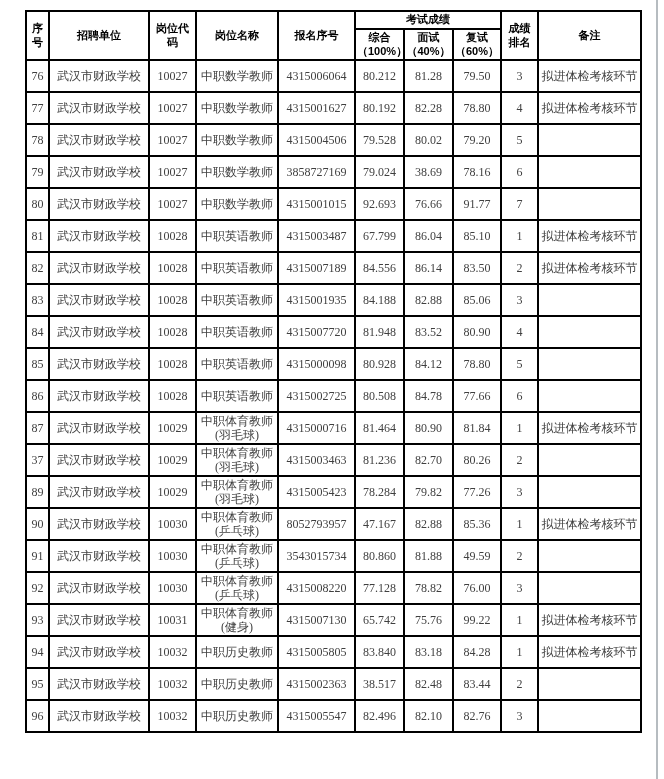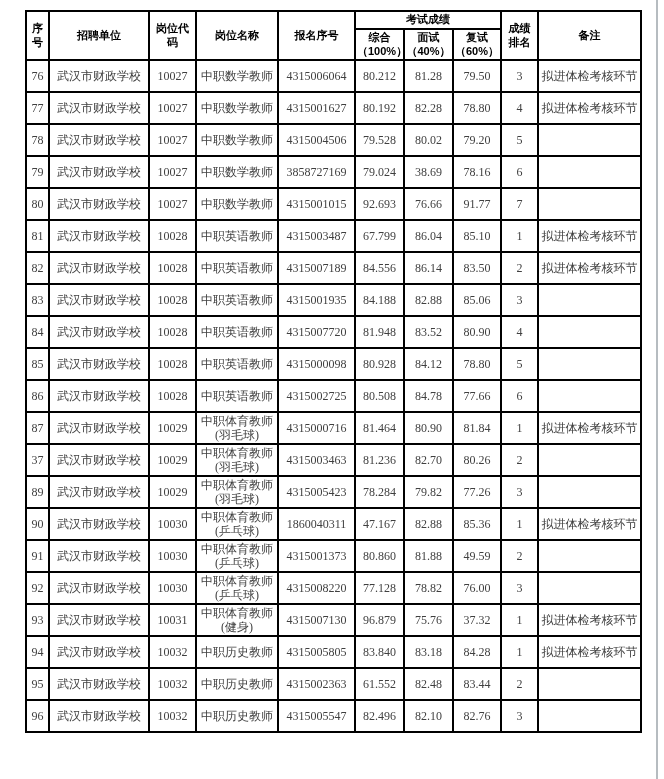--- a/index.html
+++ b/index.html
@@ -267,34 +267,34 @@
           <td>77.26</td>
           <td>3</td>
           <td></td>
         </tr>
         <tr>
           <td>90</td>
           <td>武汉市财政学校</td>
           <td>10030</td>
           <td>中职体育教师
 (乒乓球)</td>
-          <td>1860040311</td>
+          <td>8052793957</td>
           <td>47.167</td>
           <td>82.88</td>
           <td>85.36</td>
           <td>1</td>
           <td>拟进体检考核环节</td>
         </tr>
         <tr>
           <td>91</td>
           <td>武汉市财政学校</td>
           <td>10030</td>
           <td>中职体育教师
 (乒乓球)</td>
-          <td>4315001373</td>
+          <td>3543015734</td>
           <td>80.860</td>
           <td>81.88</td>
           <td>49.59</td>
           <td>2</td>
           <td></td>
         </tr>
         <tr>
           <td>92</td>
           <td>武汉市财政学校</td>
           <td>10030</td>
@@ -307,23 +307,23 @@
           <td>3</td>
           <td></td>
         </tr>
         <tr>
           <td>93</td>
           <td>武汉市财政学校</td>
           <td>10031</td>
           <td>中职体育教师
 (健身)</td>
           <td>4315007130</td>
-          <td>96.879</td>
+          <td>65.742</td>
           <td>75.76</td>
-          <td>37.32</td>
+          <td>99.22</td>
           <td>1</td>
           <td>拟进体检考核环节</td>
         </tr>
         <tr>
           <td>94</td>
           <td>武汉市财政学校</td>
           <td>10032</td>
           <td>中职历史教师</td>
           <td>4315005805</td>
           <td>83.840</td>
@@ -331,21 +331,21 @@
           <td>84.28</td>
           <td>1</td>
           <td>拟进体检考核环节</td>
         </tr>
         <tr>
           <td>95</td>
           <td>武汉市财政学校</td>
           <td>10032</td>
           <td>中职历史教师</td>
           <td>4315002363</td>
-          <td>61.552</td>
+          <td>38.517</td>
           <td>82.48</td>
           <td>83.44</td>
           <td>2</td>
           <td></td>
         </tr>
         <tr>
           <td>96</td>
           <td>武汉市财政学校</td>
           <td>10032</td>
           <td>中职历史教师</td>

